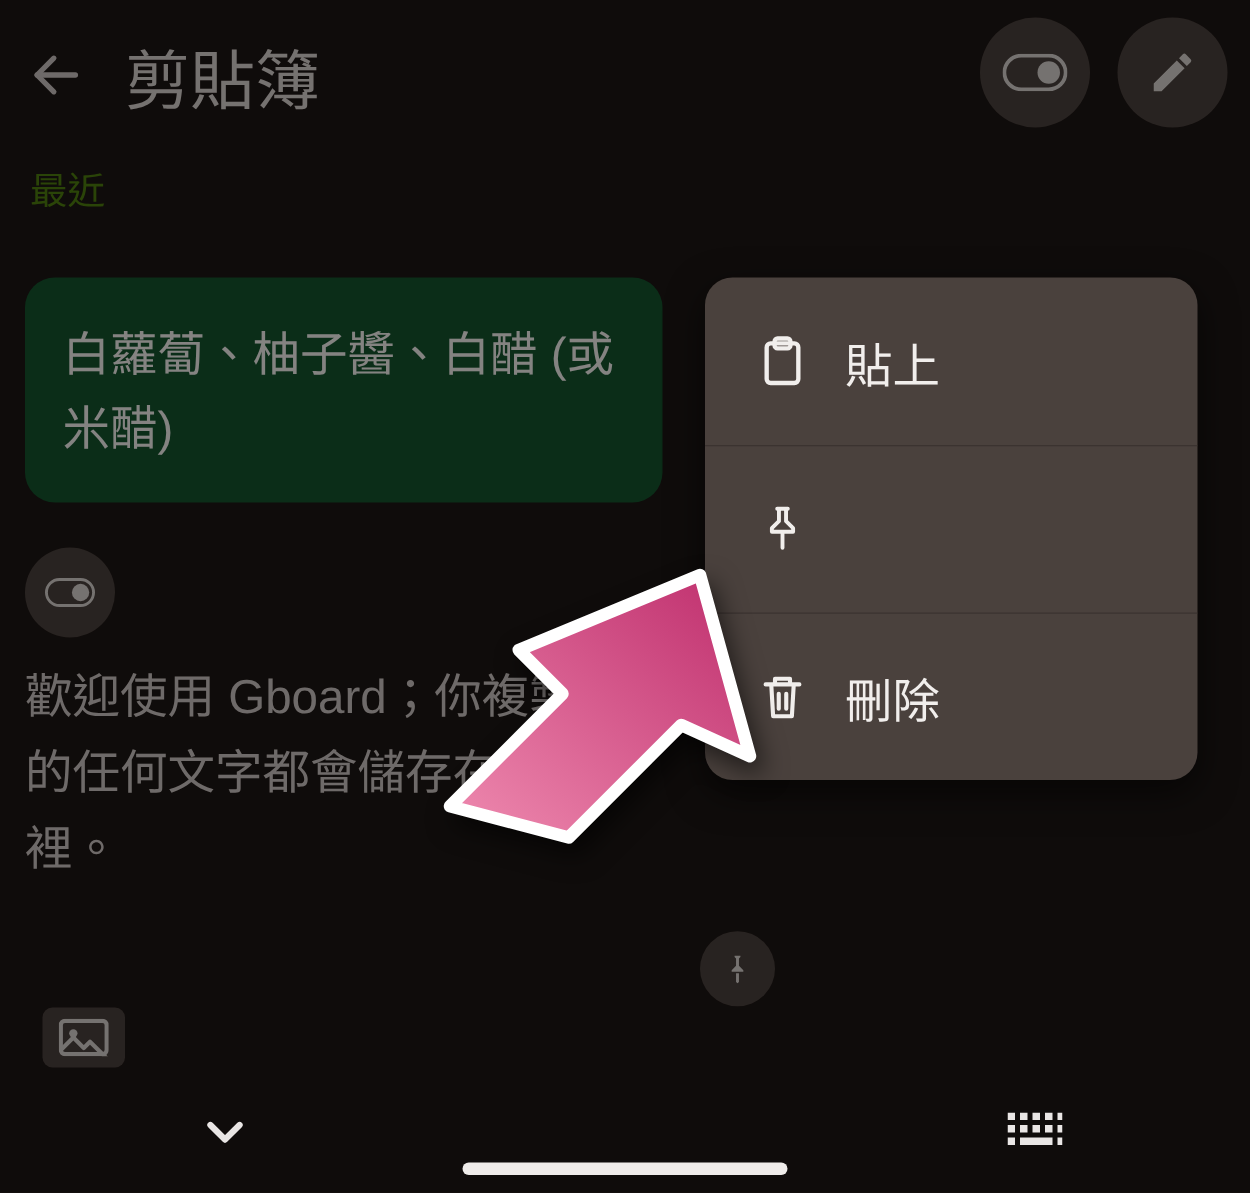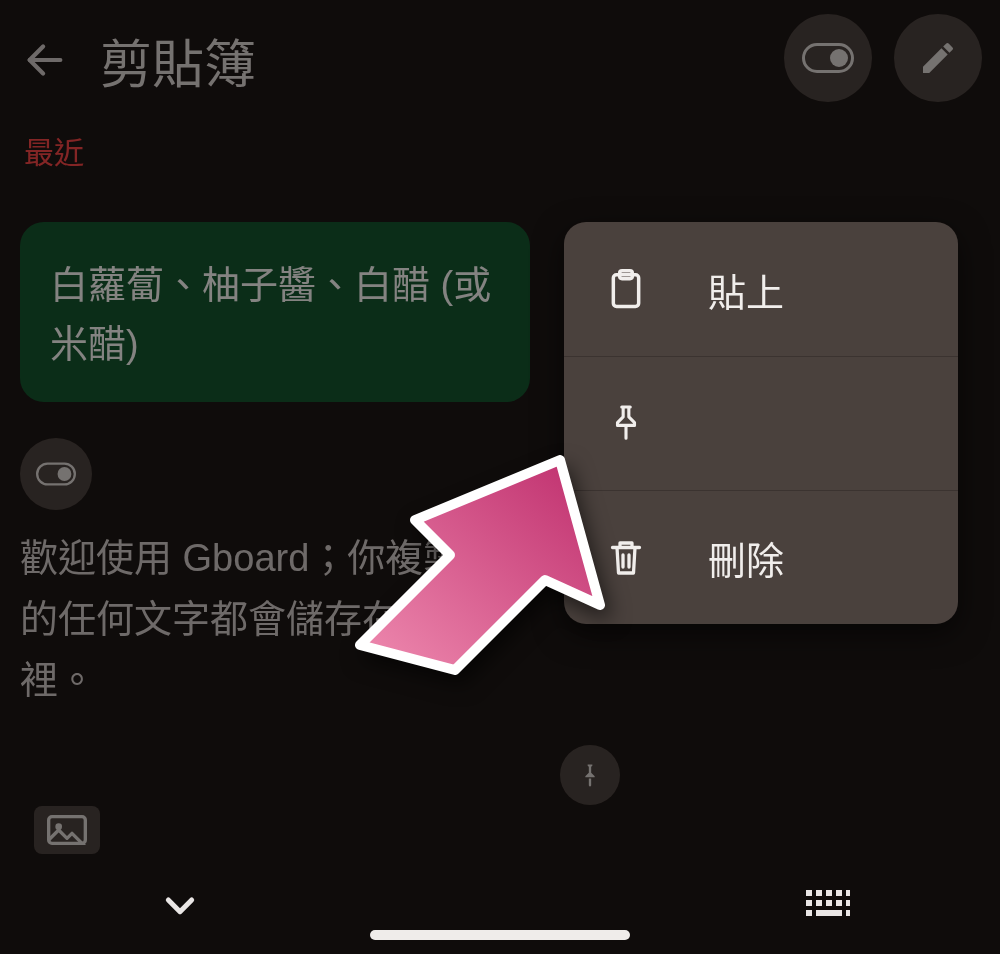--- a/index.html
+++ b/index.html
@@ -50,21 +50,21 @@
     border-radius: 50%;
     background: #4a413d;
     display: flex; align-items: center; justify-content: center;
     color: #d6cfcc;
   }
 
   .section-label {
     position: absolute;
     left: 24px; top: 128px;
     font-size: 30px;
-    color: #ef4444;
+    color: #4d7c0f;
   }
 
   
   .card {
     position: absolute;
     background: #4a413d;
     border-radius: 24px;
     padding: 34px 30px;
     font-size: 38px;
     line-height: 1.55;
@@ -132,21 +132,21 @@
     border-radius: 22px;
     box-shadow: 0 10px 30px rgba(0,0,0,0.55);
     overflow: hidden;
     z-index: 50;
   }
   .menu-item {
     display: flex;
     align-items: center;
     height: 134px;
     padding-left: 40px;
-    gap: 60px;
+    gap: 28px;
     font-size: 38px;
     color: #f1eeec;
   }
   .menu-item + .menu-item { border-top: 1px solid #3b3330; }
   .menu-icon { width: 44px; display:flex;align-items:center;justify-content:center; }
 
   
   .annotation {
     position: absolute;
     left: 330px; top: 415px;

